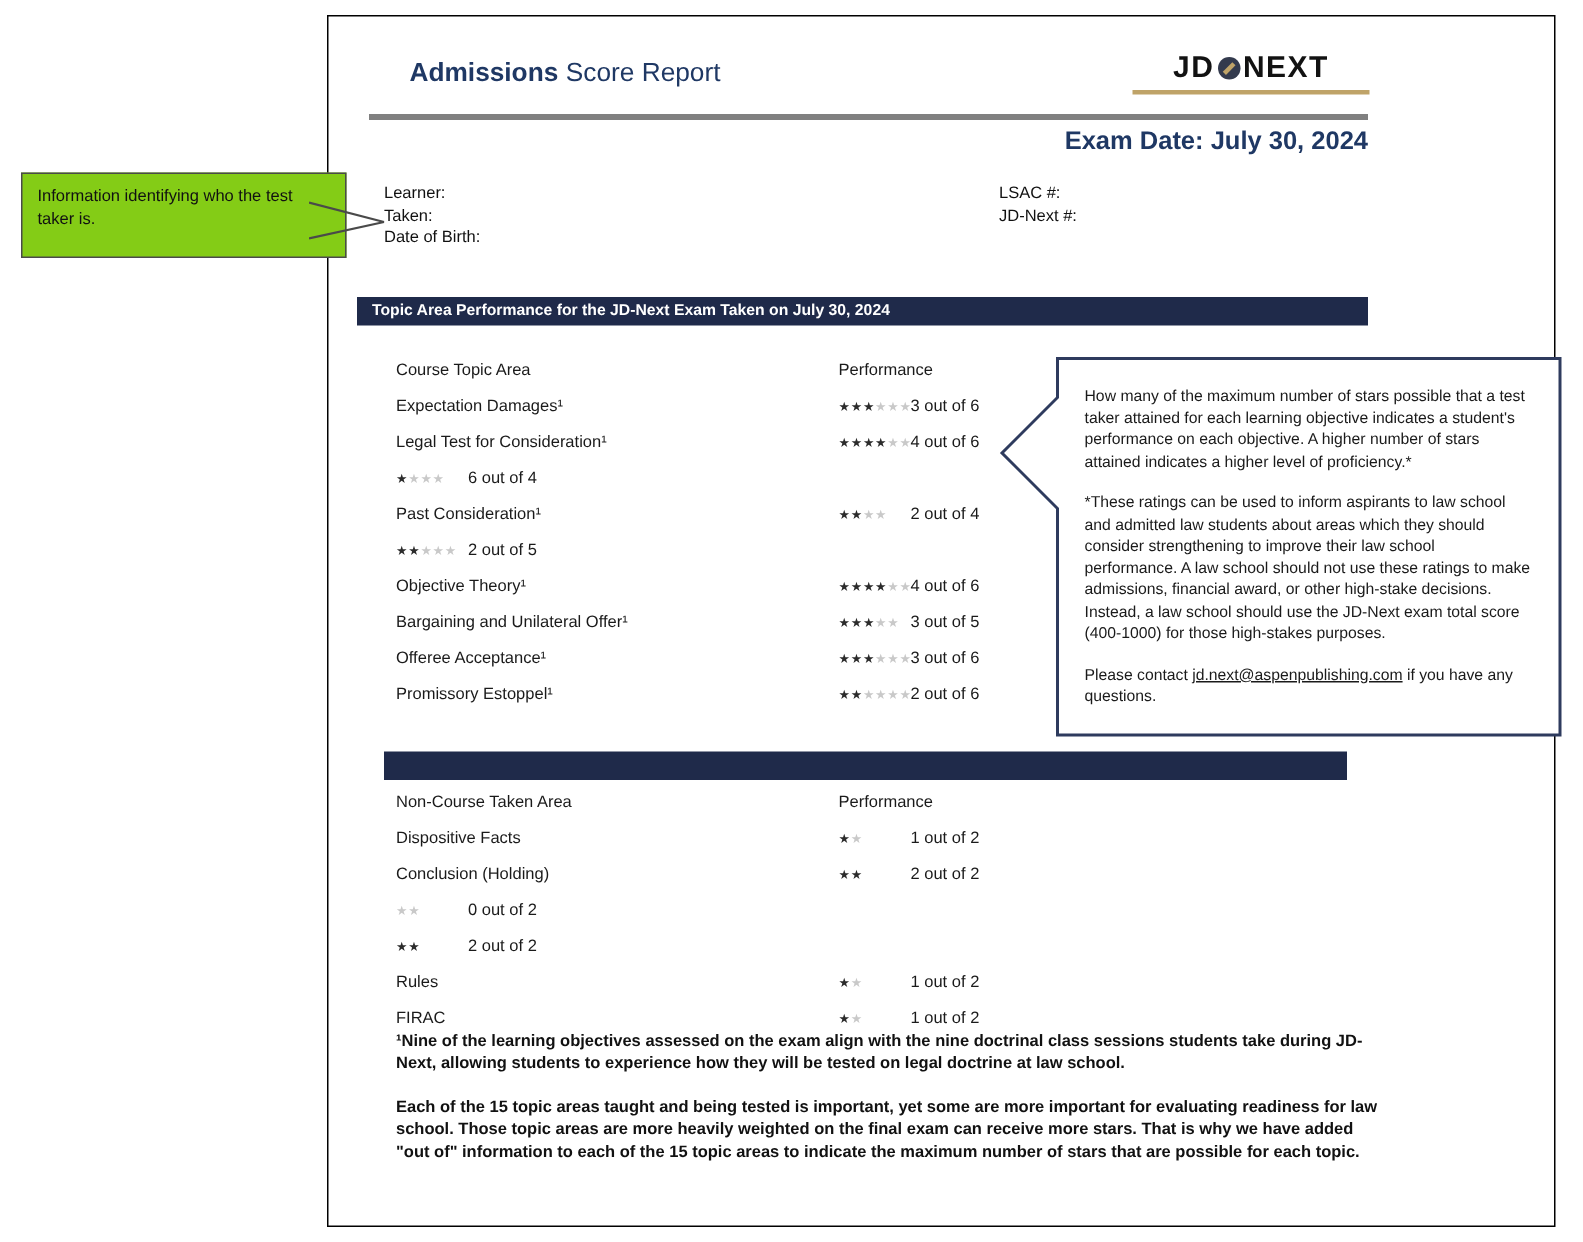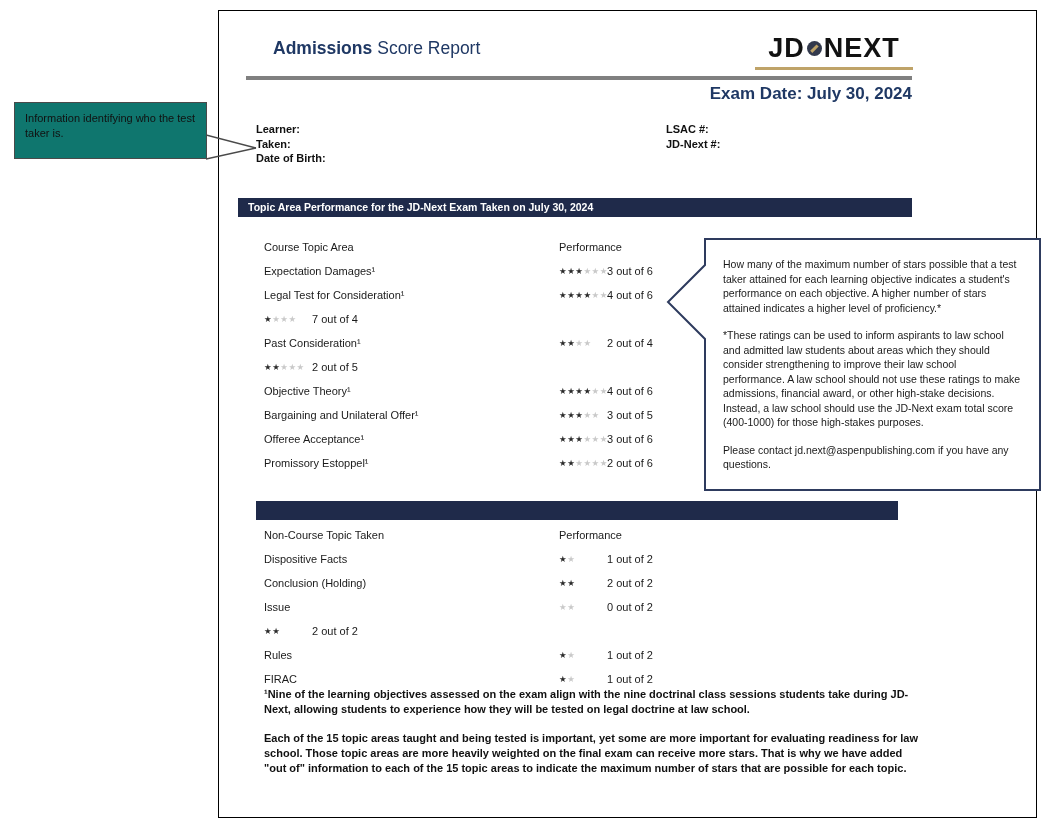--- a/index.html
+++ b/index.html
@@ -7,32 +7,32 @@
   .canvas{position:relative;width:1055px;height:828px;background:#fff;overflow:hidden;}
 
   .page{position:absolute;left:218px;top:10px;width:819px;height:808px;background:#fff;
         border:1.5px solid #000;box-sizing:border-box;}
 
   
   .doc-title{position:absolute;left:54px;top:27px;font-size:17.5px;color:var(--title-navy,#1f3864);}
   .doc-title .b{font-weight:bold;}
   .doc-title .r{margin-left:5px;}
   .logo{position:absolute;left:536px;top:24px;width:158px;}
-  .logo-row{display:flex;align-items:center;justify-content:center;font-weight:bold;font-size:27px;
+  .logo-row{display:flex;align-items:center;justify-content:center;font-weight:bold;font-size:20px;
             color:#121212;letter-spacing:1px;line-height:1;}
   .logo-dot{width:15px;height:15px;border-radius:50%;background:#333a4d;margin:0 2px;
             display:flex;align-items:center;justify-content:center;flex:0 0 auto;}
   .logo-dot i{display:block;width:2.5px;height:9px;background:var(--gold,#bfa368);transform:rotate(45deg);}
   .logo-underline{height:2.5px;background:var(--gold,#bfa368);margin-top:5px;}
 
   .divider{position:absolute;left:27px;top:65px;width:666px;height:4px;background:#808080;}
   .exam-date{position:absolute;left:27px;top:73px;width:666px;text-align:right;
              font-size:17px;font-weight:bold;color:var(--title-navy,#1f3864);}
 
-  .fieldblock{position:absolute;font-size:11px;font-weight:bold;color:#111;line-height:14.5px;}
+  .fieldblock{position:absolute;font-size:11px;font-weight:normal;color:#111;line-height:14.5px;}
   .fb-learner{left:37px;top:111px;}
   .fb-ids{left:447px;top:111px;}
 
   
   .bar{position:absolute;height:19px;background:var(--navy,#1f2a4a);color:#fff;
        font-size:10.5px;font-weight:bold;line-height:19px;padding-left:10px;box-sizing:border-box;}
   .bar1{left:19px;top:187px;width:674px;}
   .bar2{left:37px;top:490px;width:642px;}
 
   
@@ -46,32 +46,32 @@
   .st{display:inline-block;}
   .st.f{color:var(--star-filled,#2b2b2b);}
   .st.e{color:var(--star-empty,#c9c9c9);}
 
   
   .footnotes{position:absolute;left:45px;top:676px;width:660px;font-size:11px;
              line-height:15px;color:#111;font-weight:bold;}
   .footnotes p{margin:0 0 14px 0;}
 
   
-  .id-callout{position:absolute;left:14px;top:102px;width:193px;height:57px;background:#0f766e;
+  .id-callout{position:absolute;left:14px;top:115px;width:217px;height:57px;background:#84cc16;
               border:1.5px solid #4a4a4a;box-sizing:border-box;padding:8px 10px;
               font-size:11px;line-height:15px;color:#111;}
   .id-pointer{position:absolute;left:206px;top:126px;}
 
   
   .stars-callout{position:absolute;left:447px;top:227px;width:376px;height:254px;}
   .stars-callout svg{position:absolute;left:0;top:0;}
   .stars-callout-text{position:absolute;left:57px;top:19px;width:298px;font-size:10.5px;
                       line-height:14.5px;color:#1a1a1a;}
   .stars-callout-text p{margin:0 0 13px 0;}
-  .email-link{color:#1a1a1a;}
+  .email-link{text-decoration:underline;color:#1a1a1a;}
 </style>
 </head>
 <body>
 
 <div class="canvas">
 
   <div class="page">
 
     <div class="doc-title">
       <span class="b">Admissions</span><span class="r">Score Report</span>
@@ -115,21 +115,21 @@
         <div class="stars"><span class="st f">★</span><span class="st f">★</span><span class="st f">★</span><span class="st e">★</span><span class="st e">★</span><span class="st e">★</span></div>
         <div class="outof">3 out of 6</div>
       </div>
       <div class="row">
         <div class="topic">Legal Test for Consideration¹</div>
         <div class="stars"><span class="st f">★</span><span class="st f">★</span><span class="st f">★</span><span class="st f">★</span><span class="st e">★</span><span class="st e">★</span></div>
         <div class="outof">4 out of 6</div>
       </div>
       <div class="row">
         <div class="stars"><span class="st f">★</span><span class="st e">★</span><span class="st e">★</span><span class="st e">★</span></div>
-        <div class="outof">7 out of 4</div>
+        <div class="outof">6 out of 4</div>
       </div>
       <div class="row">
         <div class="topic">Past Consideration¹</div>
         <div class="stars"><span class="st f">★</span><span class="st f">★</span><span class="st e">★</span><span class="st e">★</span></div>
         <div class="outof">2 out of 4</div>
       </div>
       <div class="row">
         <div class="stars"><span class="st f">★</span><span class="st f">★</span><span class="st e">★</span><span class="st e">★</span><span class="st e">★</span></div>
         <div class="outof">2 out of 5</div>
       </div>
@@ -163,35 +163,34 @@
         <p>How many of the maximum number of stars possible that a test taker attained for each learning objective indicates a student's performance on each objective. A higher number of stars attained indicates a higher level of proficiency.*</p>
         <p>*These ratings can be used to inform aspirants to law school and admitted law students about areas which they should consider strengthening to improve their law school performance. A law school should not use these ratings to make admissions, financial award, or other high-stake decisions. Instead, a law school should use the JD-Next exam total score (400-1000) for those high-stakes purposes.</p>
         <p><span>Please contact </span><span class="email-link">jd.next@aspenpublishing.com</span><span> if you have any questions.</span></p>
       </div>
     </div>
 
     <div class="bar bar2"></div>
 
     <div class="tbl tbl2">
       <div class="row hdr">
-        <div class="topic">Non-Course Topic Taken</div>
+        <div class="topic">Non-Course Taken Area</div>
         <div>Performance</div>
       </div>
       <div class="row">
         <div class="topic">Dispositive Facts</div>
         <div class="stars"><span class="st f">★</span><span class="st e">★</span></div>
         <div class="outof">1 out of 2</div>
       </div>
       <div class="row">
         <div class="topic">Conclusion (Holding)</div>
         <div class="stars"><span class="st f">★</span><span class="st f">★</span></div>
         <div class="outof">2 out of 2</div>
       </div>
       <div class="row">
-        <div class="topic">Issue</div>
         <div class="stars"><span class="st e">★</span><span class="st e">★</span></div>
         <div class="outof">0 out of 2</div>
       </div>
       <div class="row">
         <div class="stars"><span class="st f">★</span><span class="st f">★</span></div>
         <div class="outof">2 out of 2</div>
       </div>
       <div class="row">
         <div class="topic">Rules</div>
         <div class="stars"><span class="st f">★</span><span class="st e">★</span></div>

